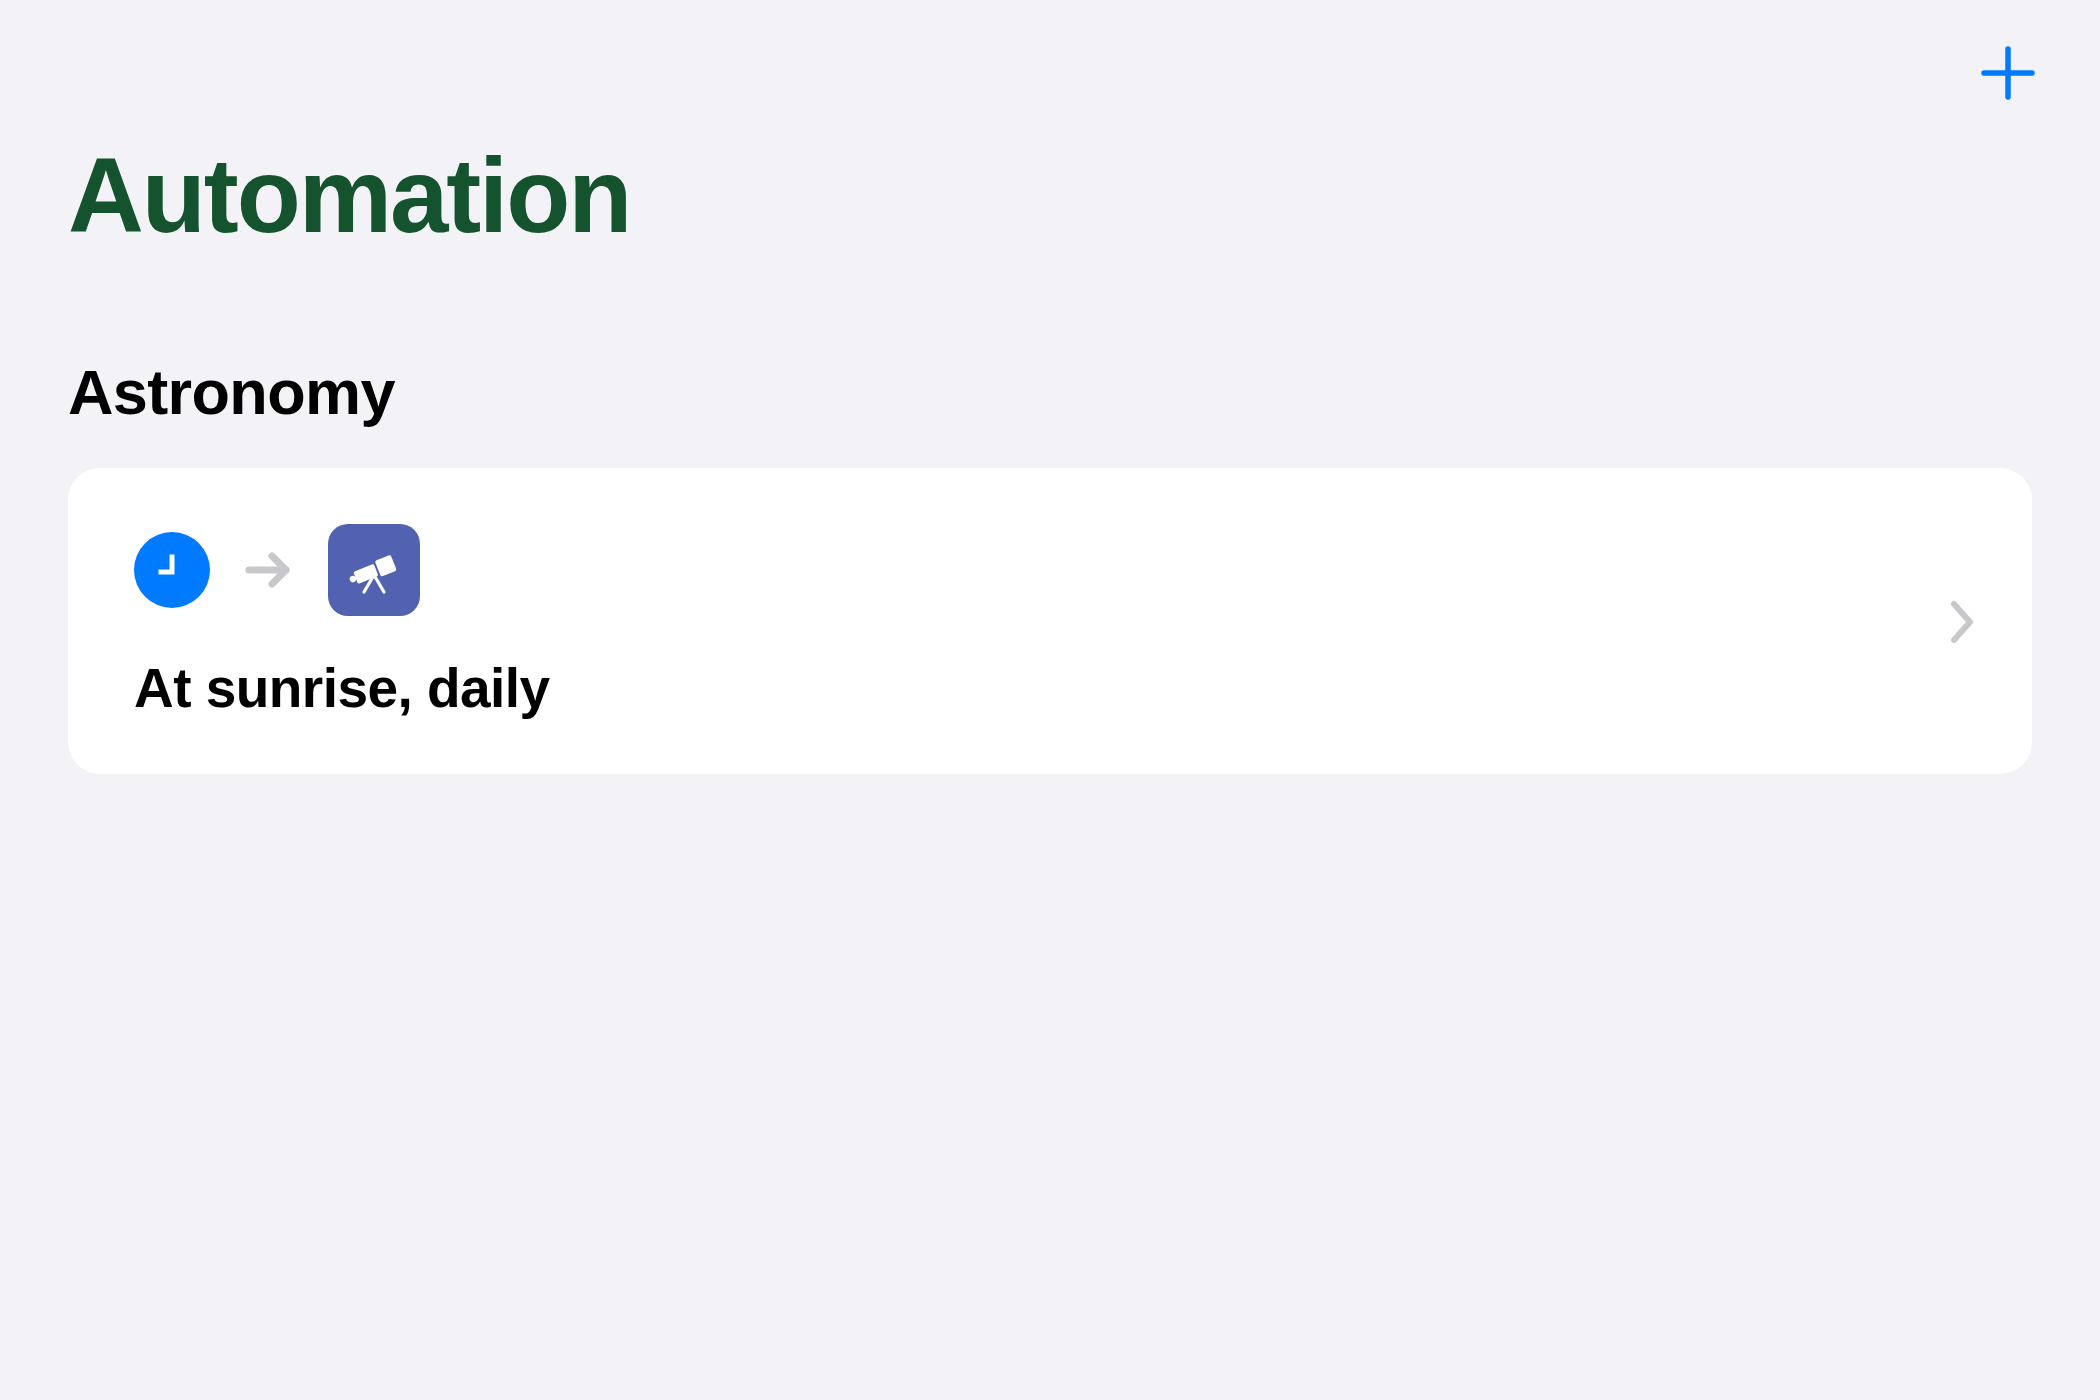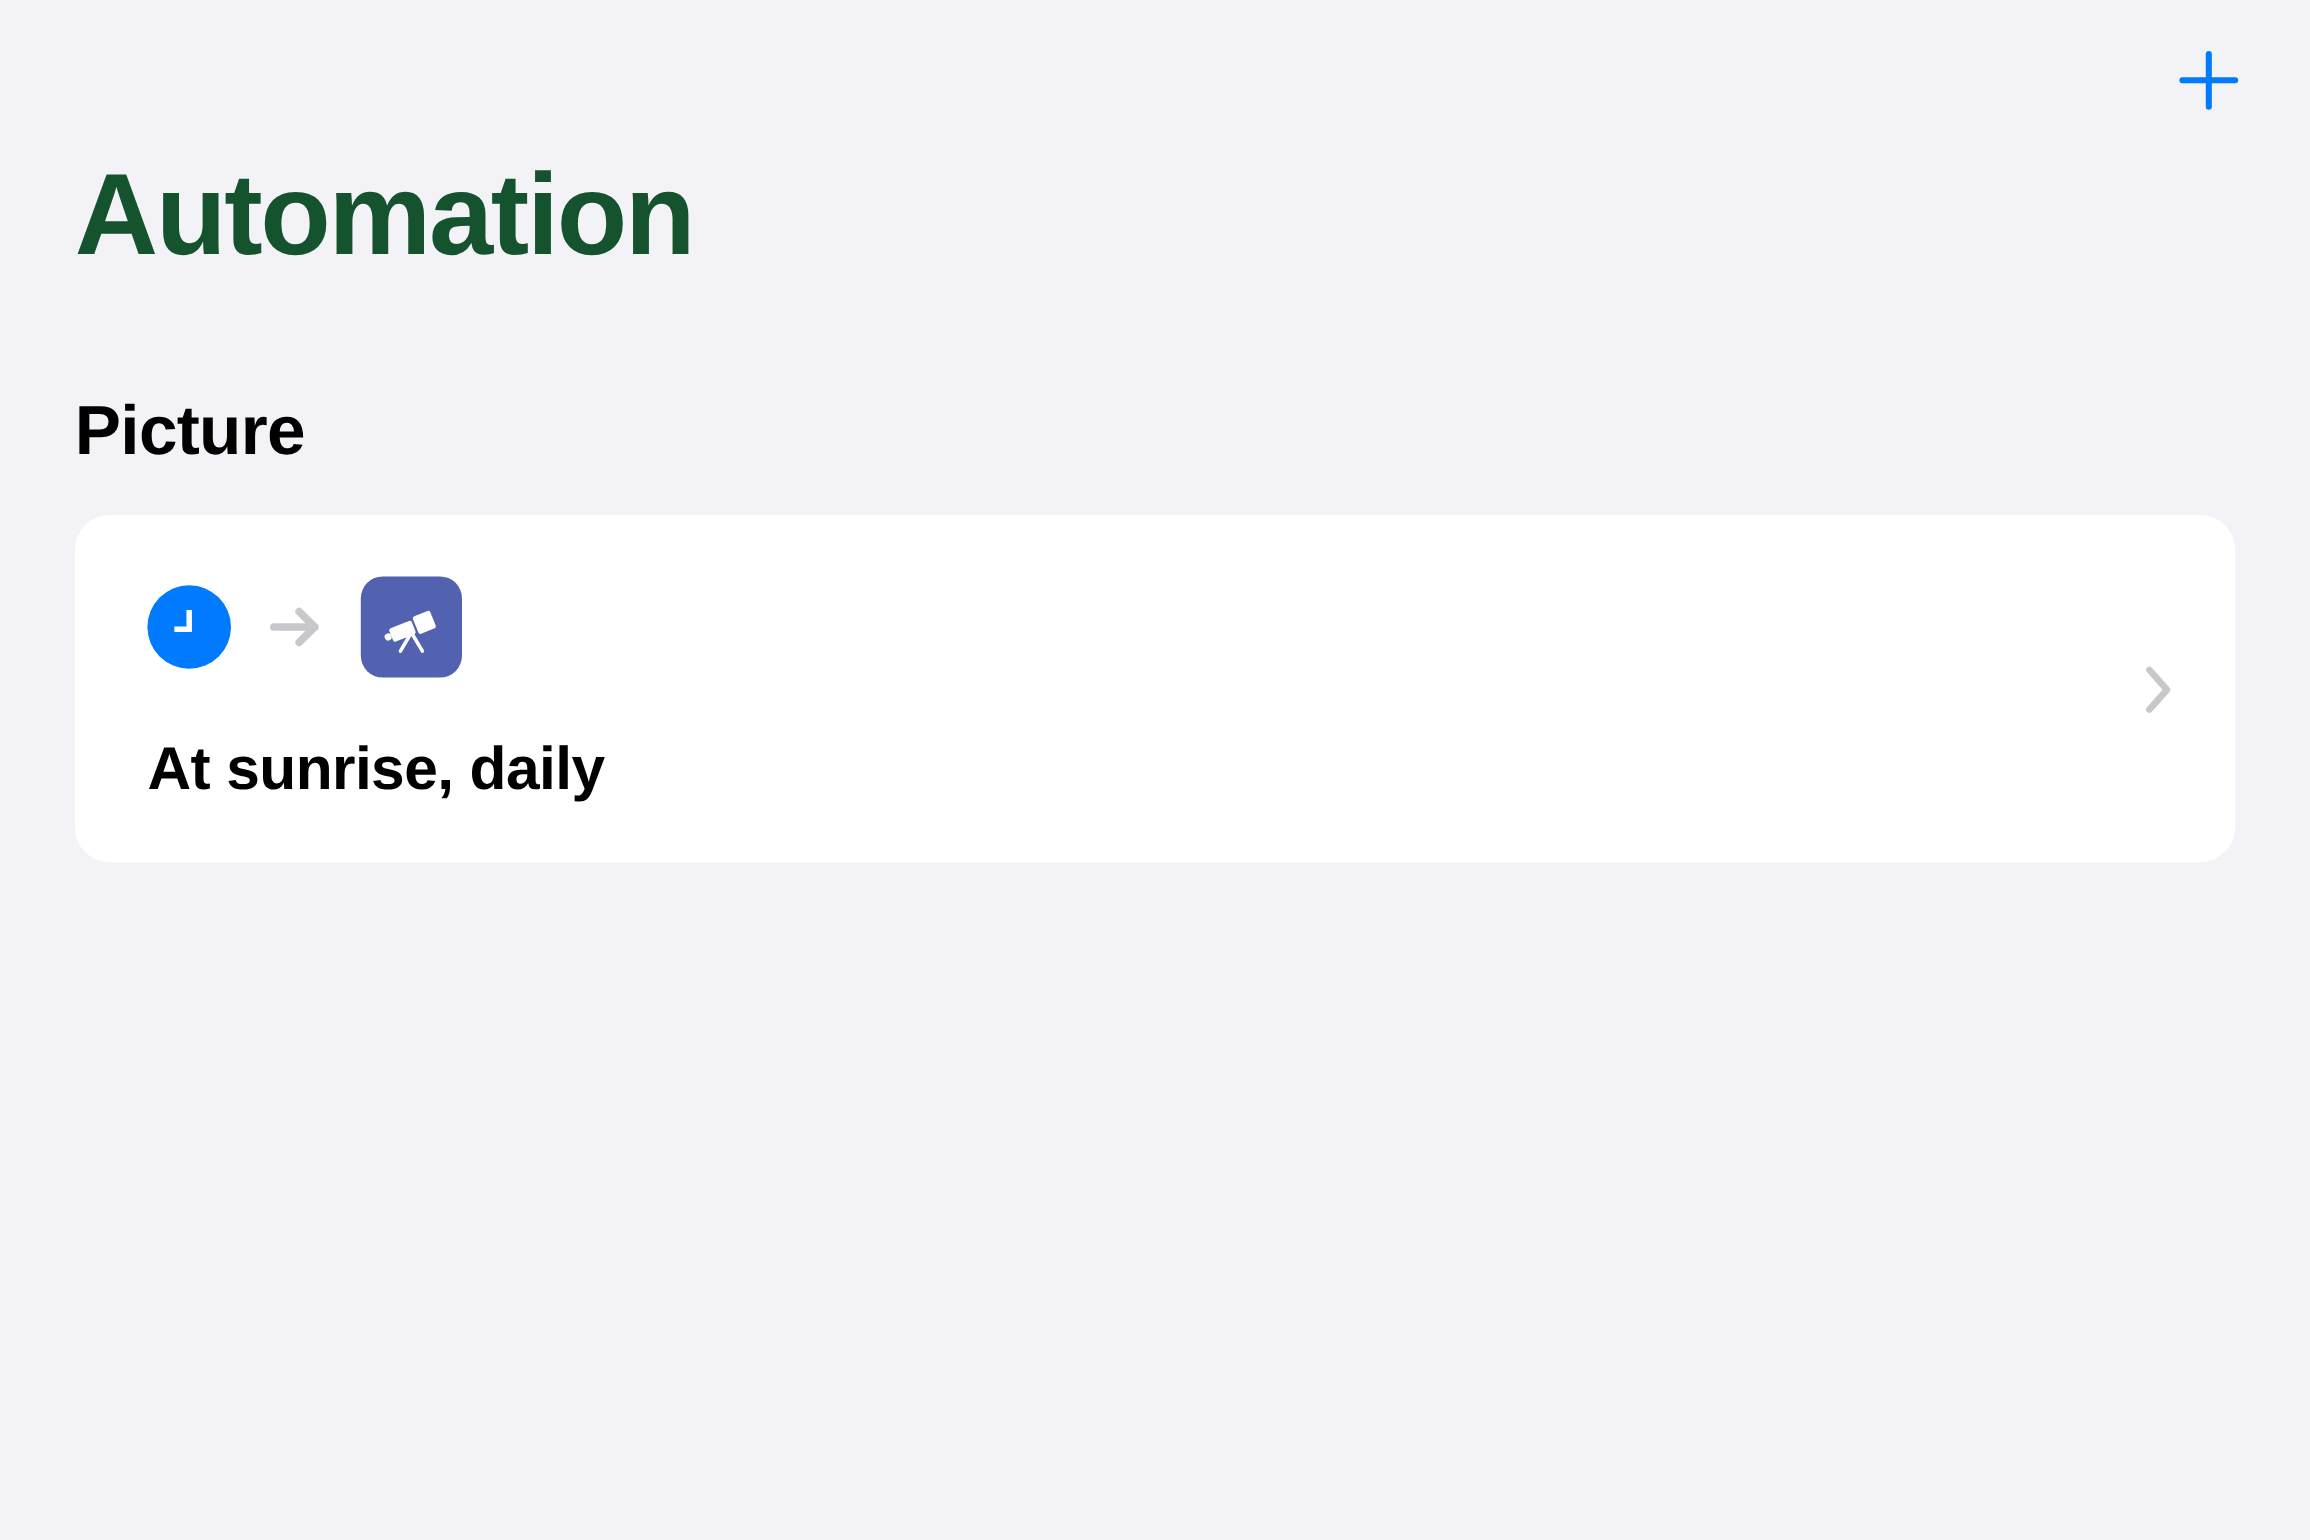--- a/index.html
+++ b/index.html
@@ -96,21 +96,21 @@
       background: #5262b0;
       display: flex;
       align-items: center;
       justify-content: center;
     }
 
     .automation-title {
       font-size: 55px;
       font-weight: 600;
       color: #000;
-      margin-top: 50px;
+      margin-top: 40px;
       letter-spacing: -0.01em;
     }
 
     .automation-subtitle {
       font-size: 51px;
       font-weight: 400;
       color: #8e8e93;
       margin-top: 6px;
       letter-spacing: -0.01em;
     }
@@ -130,21 +130,21 @@
       <svg width="54" height="54" viewBox="0 0 54 54" fill="none">
         <line x1="27" y1="3" x2="27" y2="51" stroke="#007aff" stroke-width="5.5" stroke-linecap="round"></line>
         <line x1="3" y1="27" x2="51" y2="27" stroke="#007aff" stroke-width="5.5" stroke-linecap="round"></line>
       </svg>
     </span>
   </button>
 </div>
 
 <h1 class="page-title">Automation</h1>
 
-<h2 class="section-title">Picture</h2>
+<h2 class="section-title">Astronomy</h2>
 
 <div class="card-list">
   <div class="automation-card">
     <div class="card-content">
       <div class="icon-row">
         <div class="trigger-icon">
           <svg width="44" height="44" viewBox="0 0 44 44" fill="none">
             <path d="M22 9 L22 24 L11 24" stroke="#fff" stroke-width="5" stroke-linecap="square" fill="none"></path>
           </svg>
         </div>

